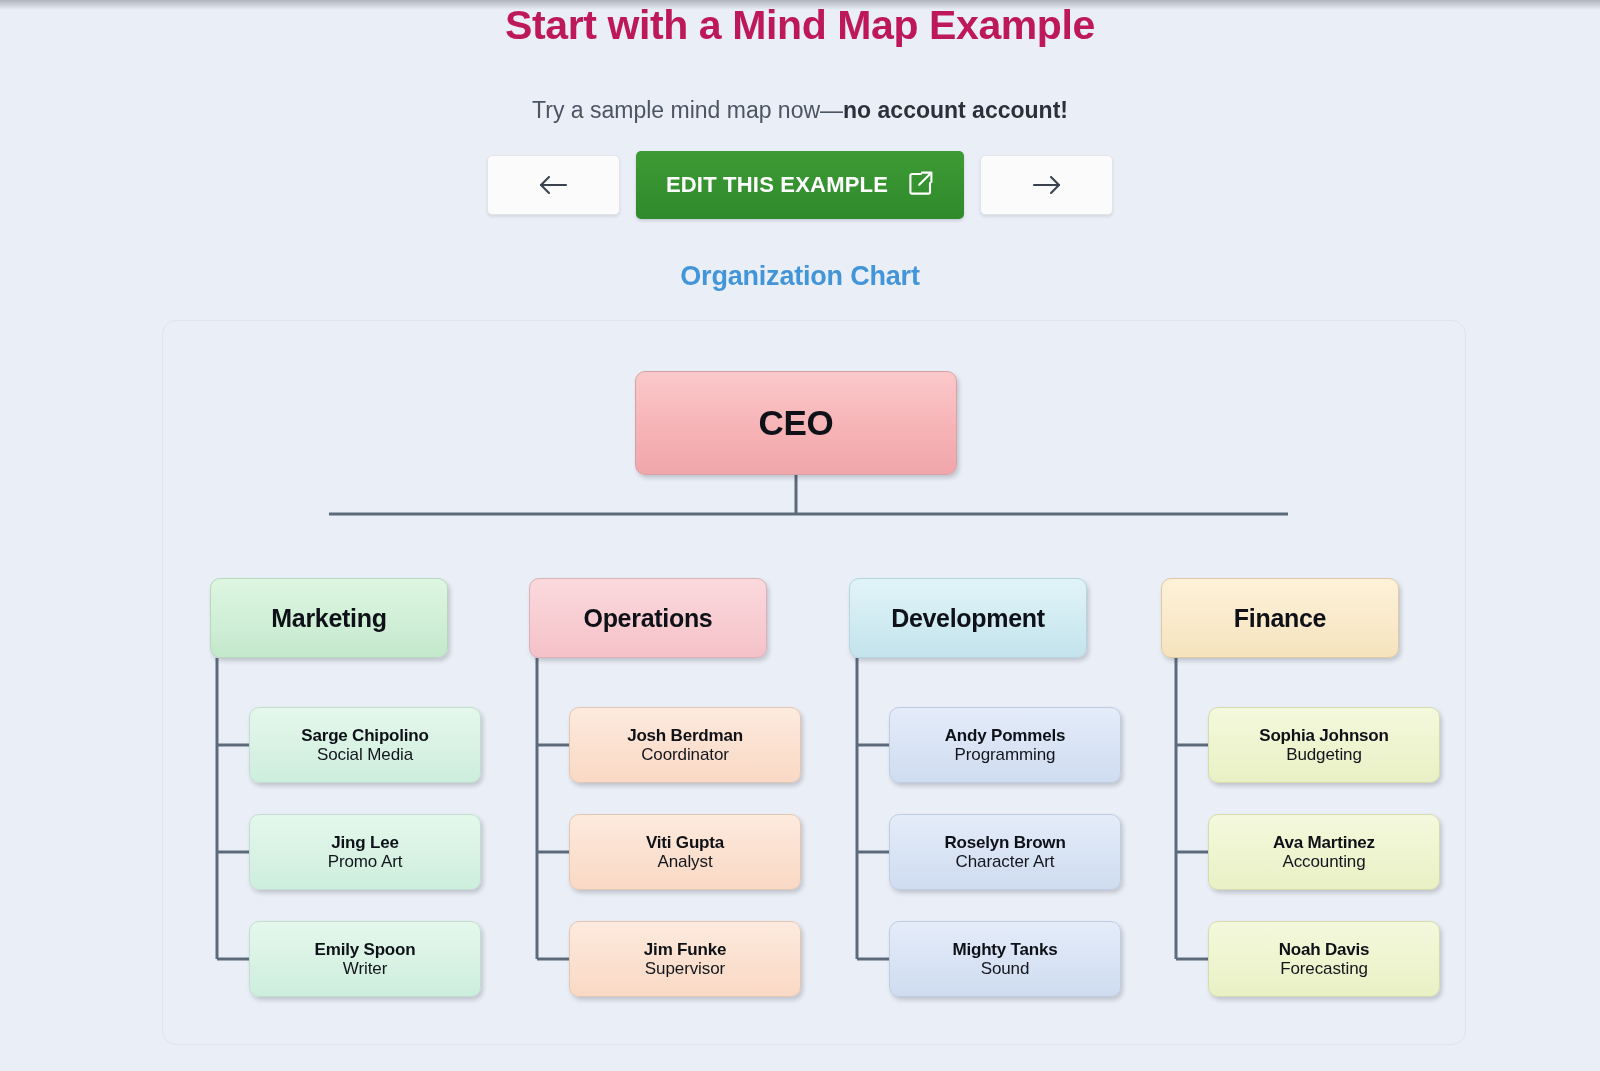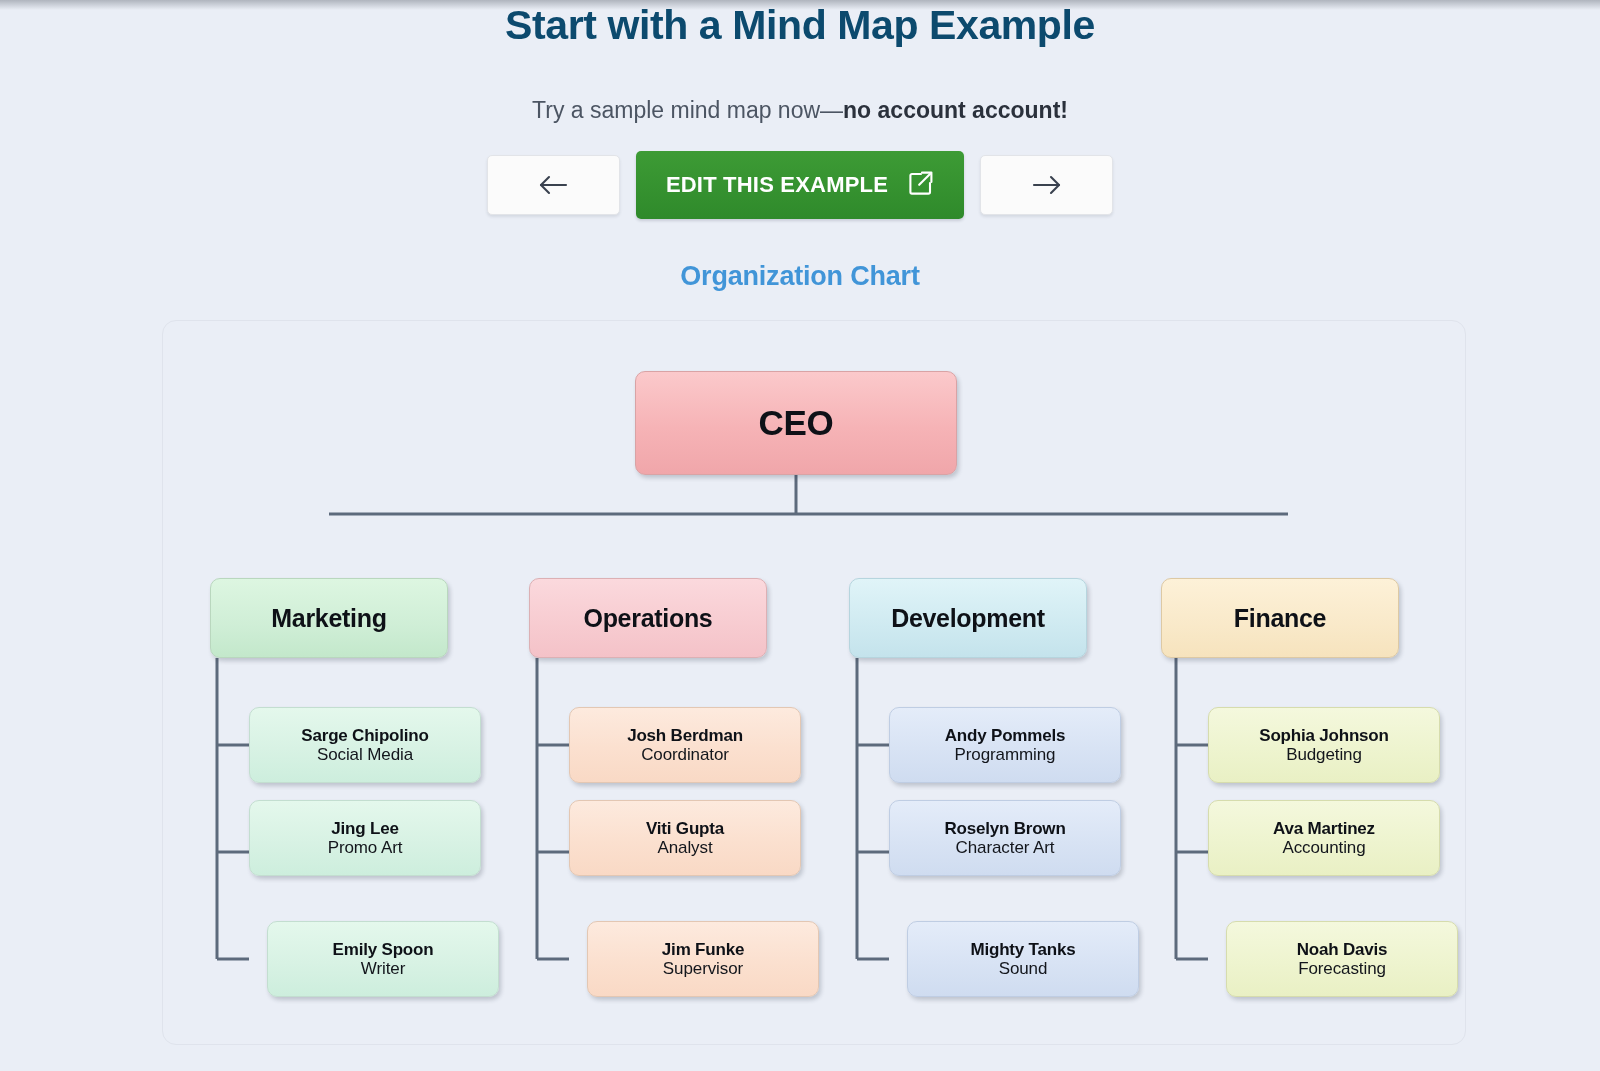--- a/index.html
+++ b/index.html
@@ -31,21 +31,21 @@
   .hero {
     position: absolute;
     top: 0; left: 0;
     width: 1600px;
     text-align: center;
   }
 
   .hero-title {
     font-size: 41px;
     font-weight: bold;
-    color: #0c4a6e;
+    color: #be185d;
     letter-spacing: -0.4px;
     line-height: 46px;
     padding-top: 2px;
   }
 
   .hero-sub {
     margin-top: 48px;
     font-size: 23px;
     color: #4c5563;
     line-height: 28px;
@@ -202,22 +202,22 @@
   .leaf-operations  { background: linear-gradient(to bottom, #fdeade 0%, #fbe0cf 55%, #f9d9c5 100%); border: 1px solid #e3c7b3; }
   .leaf-development { background: linear-gradient(to bottom, #e4ecf9 0%, #d8e3f4 55%, #cfdcf0 100%); border: 1px solid #bfcde3; }
   .leaf-finance     { background: linear-gradient(to bottom, #f4f8dd 0%, #eef4cf 55%, #e9f0c4 100%); border: 1px solid #d6dcad; }
 
   .leaf-col-0 { left: 86px; }
   .leaf-col-1 { left: 406px; }
   .leaf-col-2 { left: 726px; }
   .leaf-col-3 { left: 1045px; }
 
   .leaf-row-0 { top: 386px; }
-  .leaf-row-1 { top: 479px; }
-  .leaf-row-2 { top: 600px; margin-left: 18px; }
+  .leaf-row-1 { top: 493px; }
+  .leaf-row-2 { top: 600px; }
 </style>
 </head>
 <body>
 
 <div class="top-shade"></div>
 
 <div class="hero">
 
   <div class="hero-title">Start with a Mind Map Example</div>
 

